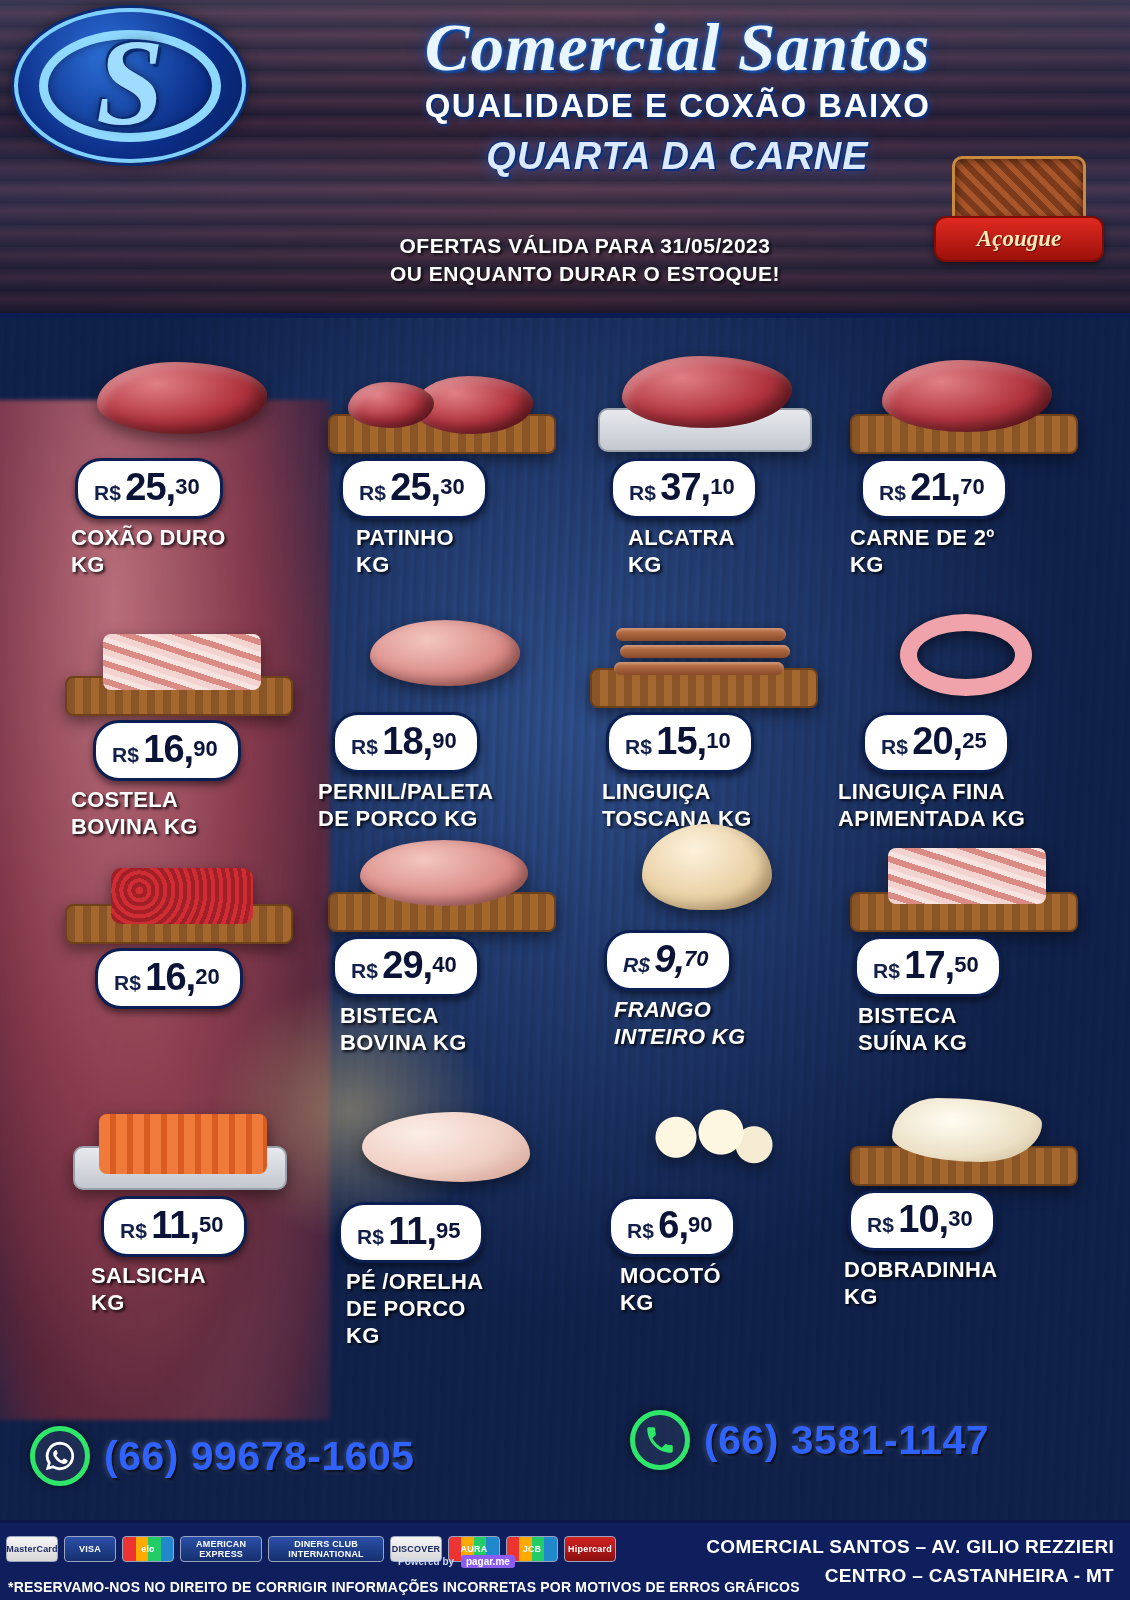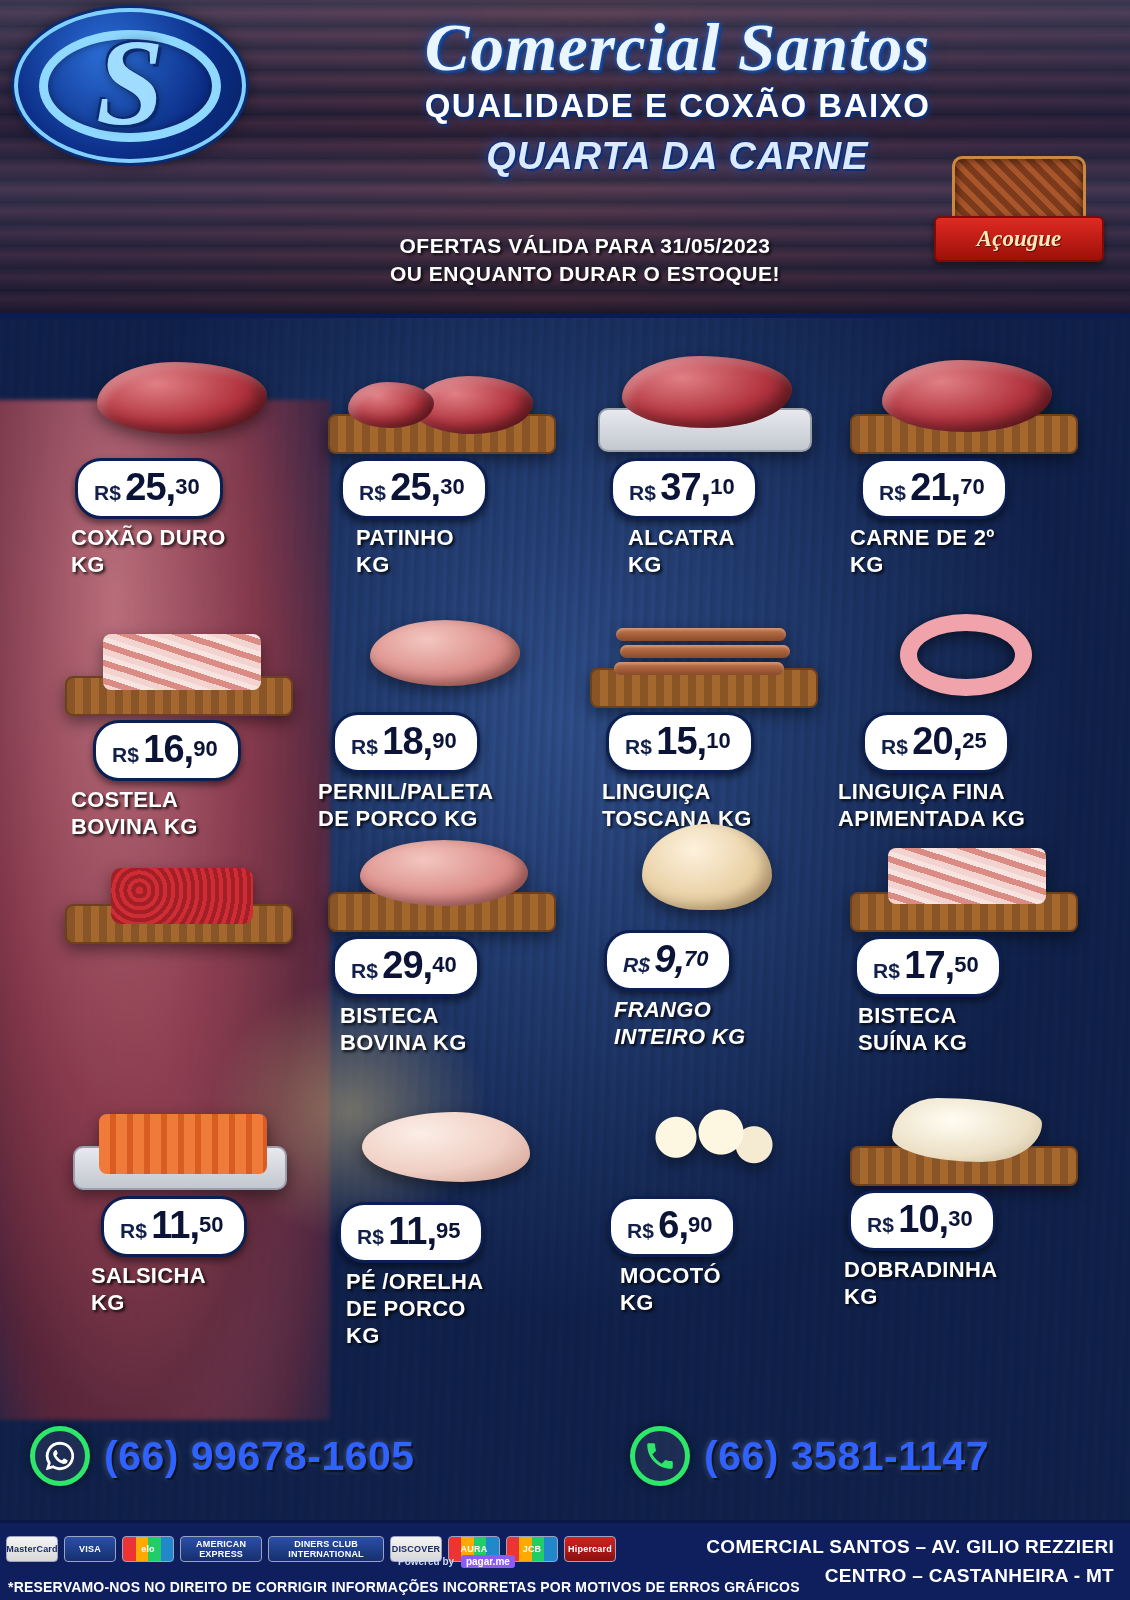--- a/index.html
+++ b/index.html
@@ -115,21 +115,21 @@
     position: absolute; left: 18px; top: 6px; width: 134px; height: 72px;
     border-radius: 10px;
     background: repeating-linear-gradient(45deg, #7a3a1b 0 6px, #a8552a 6px 12px);
     border: 3px solid #c98a3e;
     box-shadow: inset 0 0 10px rgba(0,0,0,.6);
   }
   .seal .ribbon {
     position: absolute; left: 0; top: 66px; width: 170px; height: 46px;
     background: linear-gradient(#e02a22, #9c1009);
     border: 2px solid #7d0c06;
-    border-radius: 6px;
+    border-radius: 12px;
     display: flex; align-items: center; justify-content: center;
     box-shadow: 0 3px 6px rgba(0,0,0,.5);
   }
   .seal .ribbon span {
     font-family: "Liberation Serif", serif;
     font-style: italic; font-weight: bold; font-size: 23px;
     color: #ffe9b8;
     text-shadow: 1px 1px 0 #5e0a05;
   }
 
@@ -260,21 +260,21 @@
   }
 
   
   .contacts {
     position: absolute; left: 0; top: 1408px; width: 1130px; height: 112px;
   }
   .contact {
     position: absolute; display: flex; align-items: center; gap: 14px;
   }
   .c1 { left: 30px; top: 18px; }
-  .c2 { left: 630px; top: 18px; }
+  .c2 { left: 630px; top: 2px; }
   .phone-num {
     color: #2f62ff;
     font-size: 41px; font-weight: bold;
     letter-spacing: .5px;
     text-shadow: 2px 2px 2px rgba(0,0,0,.7), 0 0 6px rgba(255,255,255,.25);
   }
   .ico-circle {
     width: 60px; height: 60px; border-radius: 50%;
     border: 5px solid #2ee66a;
     display: flex; align-items: center; justify-content: center;
@@ -467,20 +467,24 @@
     </span></div>
     <div class="pname" style="white-space:pre-line; margin-left:-2px;">LINGUIÇA FINA
 APIMENTADA KG</div>
   </div>
 
   <div class="cell" style="left:55px; top:518px;">
     <div class="photo">
       <div class="board"></div>
       <div class="ground"></div>
     </div>
+    <div style="margin-left:40px;"><span class="price-tag">
+      <span class="cur">R$</span>
+      <span class="int">16,</span><span class="cents">20</span>
+    </span></div>
   </div>
 
   <div class="cell" style="left:318px; top:506px;">
     <div class="photo">
       <div class="board"></div>
       <div class="meat-pink" style="bottom:30px; width:168px; left:42px;"></div>
     </div>
     <div style="margin-left:14px;"><span class="price-tag">
       <span class="cur">R$</span>
       <span class="int">29,</span><span class="cents">40</span>

